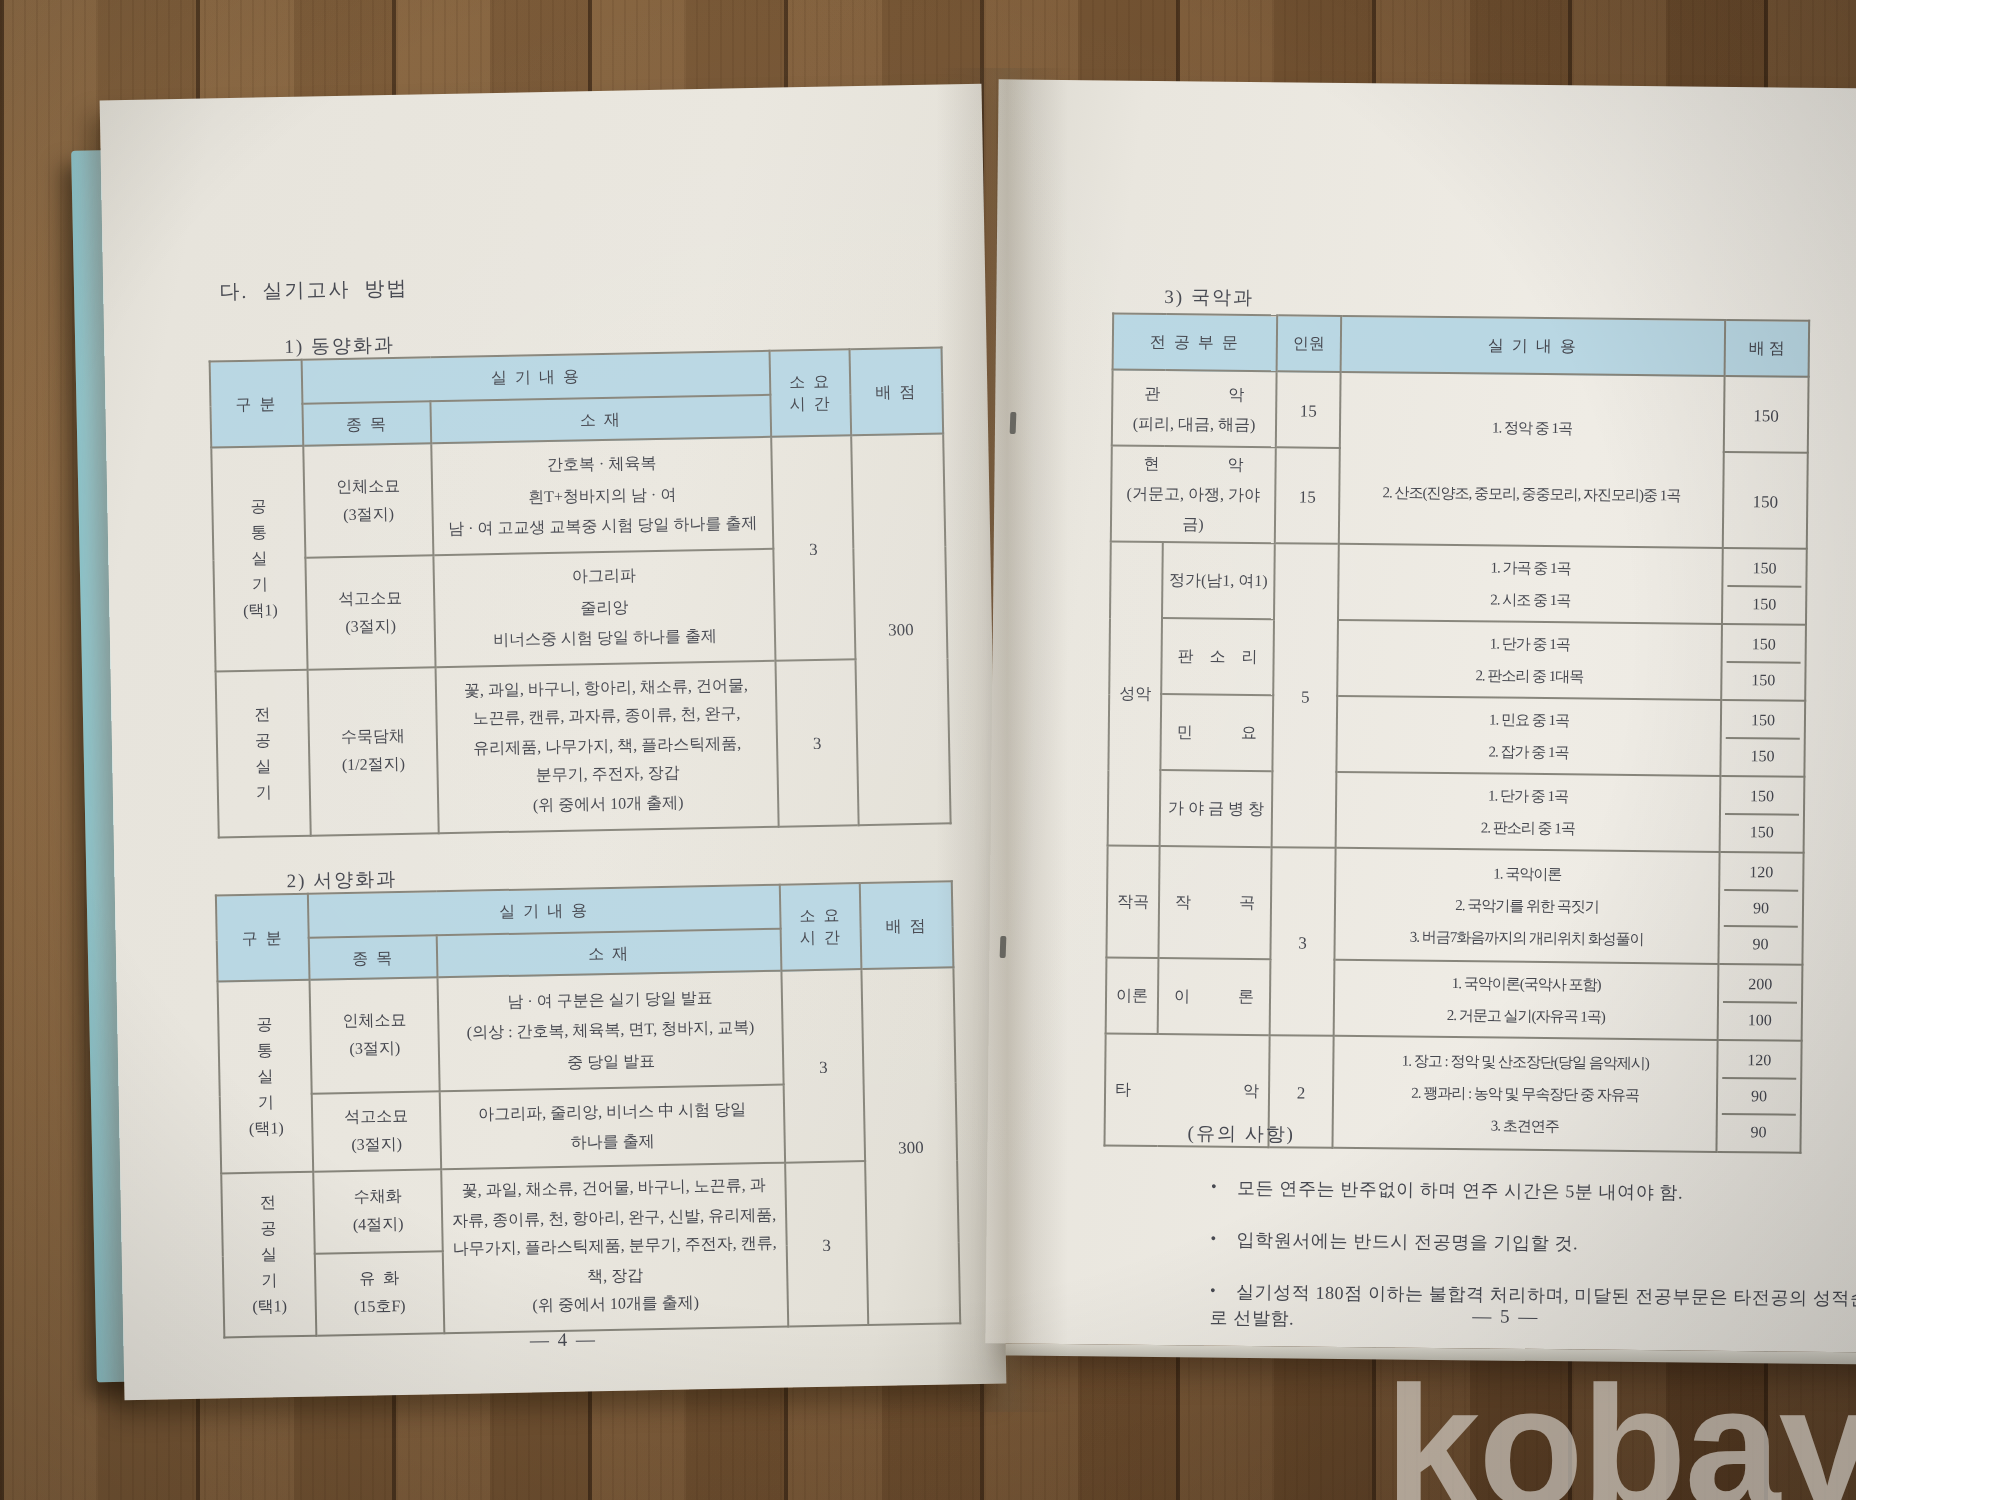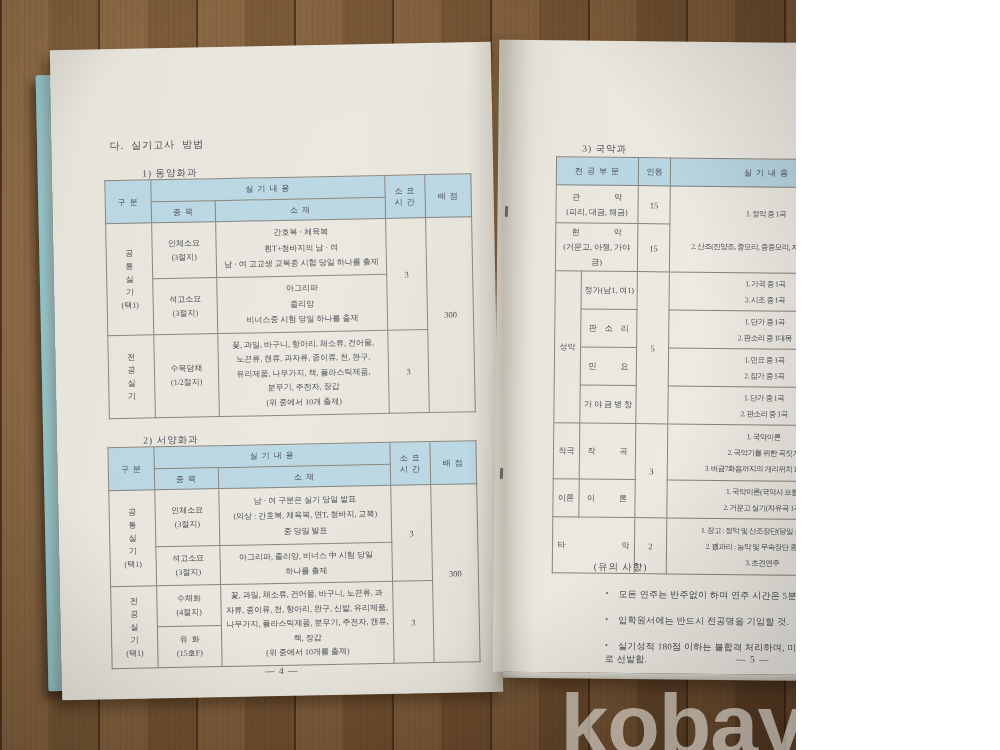--- a/index.html
+++ b/index.html
@@ -1,17 +1,17 @@
 <!DOCTYPE html>
 <html><head>
 <meta charset="utf-8">
 <style>
   html,body{margin:0;padding:0;}
   .photo{
-    position:relative;width:796px;height:750px;overflow:hidden;
+    position:relative;width:928px;height:750px;overflow:hidden;
     font-family:"Liberation Serif","DejaVu Serif",serif;
     background-color:#7a5836;
     background-image:
       repeating-linear-gradient(90deg, rgba(32,17,6,.55) 0 2px, rgba(32,17,6,0) 2px 98px),
       repeating-linear-gradient(90deg, rgba(60,35,14,.10) 0 1px, rgba(0,0,0,0) 1px 6px),
       repeating-linear-gradient(90deg, rgba(255,230,190,.05) 0 49px, rgba(0,0,0,.06) 49px 98px),
       linear-gradient(115deg, #8a6741 0%, #7c5a37 35%, #6f4e2e 70%, #5a3d23 100%);
   }
   .vignette{position:absolute;inset:0;z-index:8;pointer-events:none;
     background:radial-gradient(ellipse at 45% 42%, rgba(255,255,255,.05) 0%, rgba(0,0,0,0) 55%, rgba(0,0,0,.22) 100%);}

